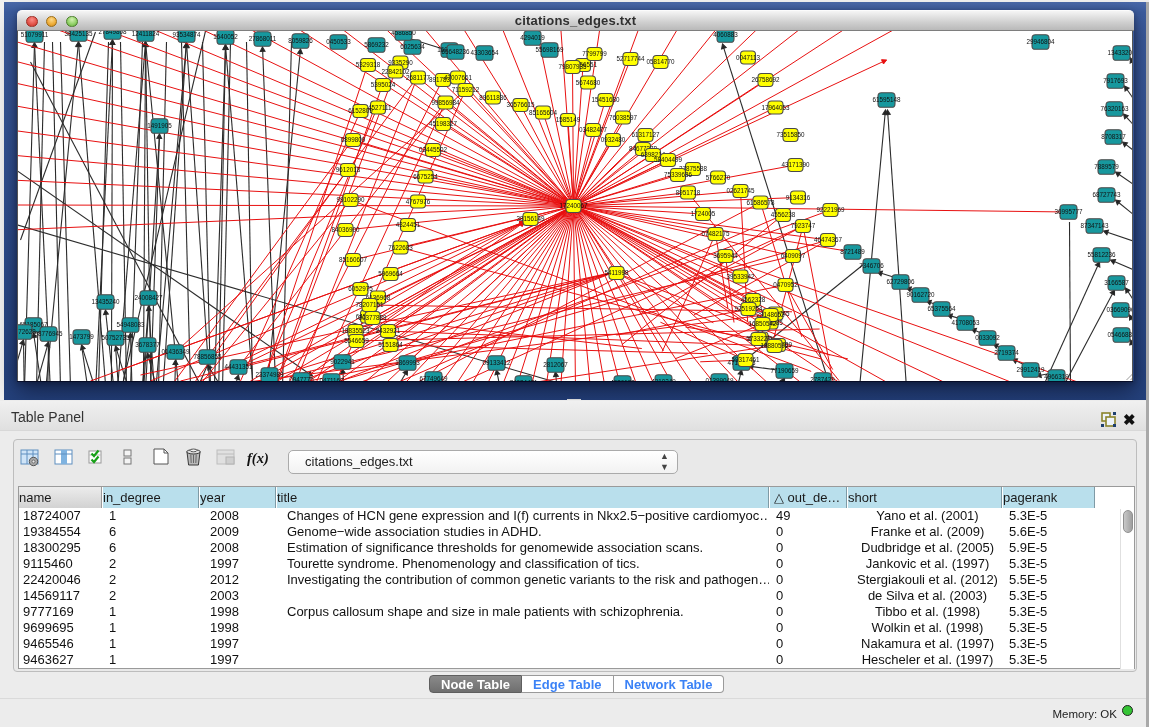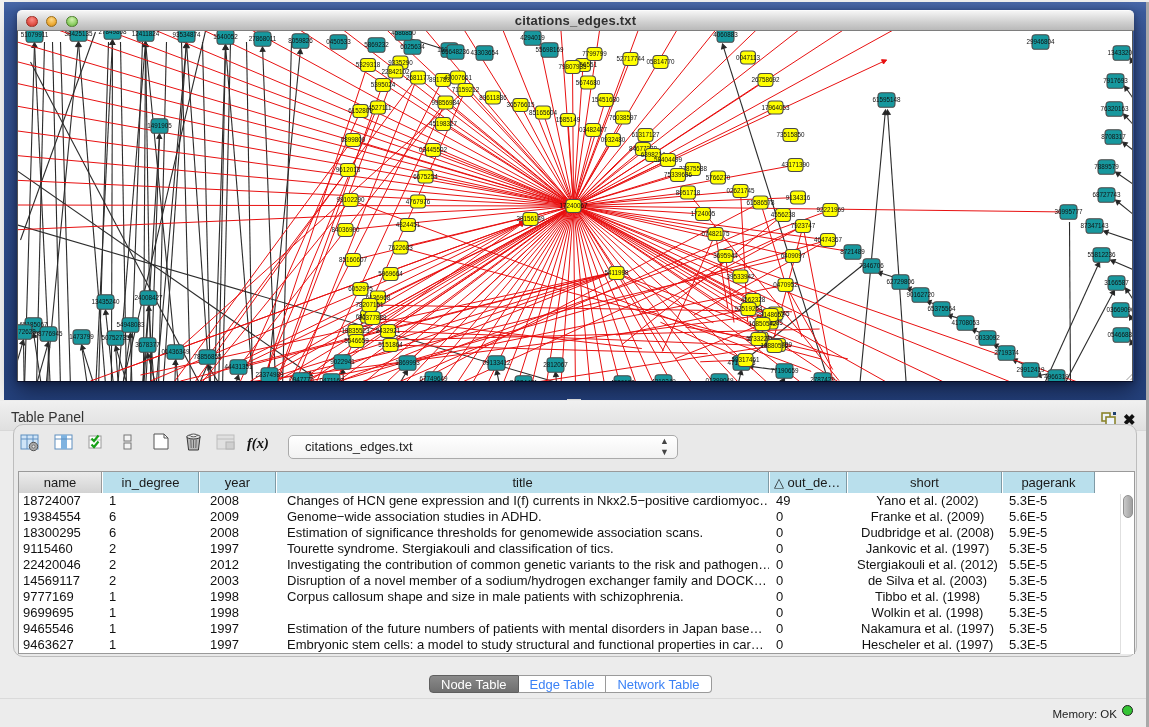--- a/index.html
+++ b/index.html
@@ -13,41 +13,41 @@
 .tl{position:absolute;top:5.5px;width:11.5px;height:11.5px;border-radius:50%}
 #tl1{left:9.2px;background:radial-gradient(circle at 50% 30%,#fb8d88,#e4574d 55%,#c03028);border:.5px solid #9d2b22}
 #tl2{left:28.7px;background:radial-gradient(circle at 50% 30%,#fbd88a,#f0b03c 55%,#d08a1e);border:.5px solid #9c6c14}
 #tl3{left:49.1px;background:radial-gradient(circle at 50% 30%,#d2f0b2,#94d36a 55%,#5da93a);border:.5px solid #4a7d2a}
 #canvas{position:absolute;left:0;top:21px;width:1116px;height:350px;background:#fff;overflow:hidden;border-left:.5px solid #555;border-right:.5px solid #555;box-shadow:0 1px 0 rgba(0,0,20,.6)}
 #tablepanel{position:absolute;left:0;top:400px;width:1146px;height:327px;background:#ececec}
 #tphead{position:absolute;left:0;top:1px;width:100%;height:30px;background:linear-gradient(#f0f0f0,#e0e0e0);border-bottom:1px solid #d8d8d8}
 #tptitle{position:absolute;left:11px;top:8px;font-size:14px;color:#333}
 #float-ic{position:absolute;left:1101px;top:11px;width:15px;height:15px}
 #close-ic{position:absolute;left:1123px;top:10px;font-size:15px;font-weight:bold;color:#111}
-#inner{position:absolute;left:13px;top:24px;width:1124px;height:233px;background:#e9e9e9;border:1px solid #bdbdbd;border-radius:10px}
+#inner{position:absolute;left:13px;top:39px;width:1124px;height:233px;background:#e9e9e9;border:1px solid #bdbdbd;border-radius:4px}
 #toolbar{position:absolute;left:0;top:0;width:100%;height:44px}
 #combo{position:absolute;left:274px;top:10px;width:390px;height:24px;background:linear-gradient(#fff,#f2f2f2);border:1px solid #aaa;border-radius:5px;font-size:13px;color:#222;line-height:22px;padding-left:16px}
 #combo .arr{position:absolute;right:8px;top:0;font-size:9px;color:#444;line-height:11px}
 #tbl{position:absolute;left:4px;top:46px;width:1117px;height:183px;background:#fff;border:1px solid #9a9a9a}
 #thead{position:absolute;left:0;top:0;width:100%;height:21px;background:#fff;font-size:13px;color:#1a1a1a}
-#thead .th{position:absolute;top:0;height:21px;line-height:21px;text-align:center;border-right:1px solid #7f9aa5;background:#b9dfec}
+#thead .th{position:absolute;top:0;height:21px;line-height:21px;text-align:left;border-right:1px solid #7f9aa5;background:#b9dfec}
 #thead .g{background:linear-gradient(#ececec,#d2d2d2);border-right:1px solid #9a9a9a}
 #tbody{position:absolute;left:0;top:21px;width:100%;font-size:13px;color:#111}
 .tr{position:relative;height:16px;line-height:16px;white-space:nowrap}
 .tr div{position:absolute;top:0;height:16px;overflow:hidden}
 .c0{left:4px;width:80px}
 .c1{left:90px;width:93px}
 .c2{left:191px;width:73px}
 .c3{left:268px;width:482px}
 .c4{left:757px;width:74px}
 .c5{left:831px;width:155px;text-align:center}
 .c6{left:990px;width:99px}
 #vsb{position:absolute;right:0;top:22px;width:14px;height:160px;background:#fff;border-left:1px solid #e0e0e0}
 #vsb .thumb{position:absolute;left:2px;top:1px;width:10px;height:23px;border-radius:5px;background:linear-gradient(90deg,#c9c9c9,#9f9f9f);border:1px solid #909090}
-#tabs{position:absolute;left:429px;top:275px;height:14px;font-size:13px;font-weight:normal}
+#tabs{position:absolute;left:429px;top:275px;height:14px;font-size:13px;font-weight:bold}
 .tab{float:left;height:18px;line-height:18px;padding:0 11px;background:#fff;border:1px solid #9a9a9a;border-left:none;color:#3b82f6}
 .tab.sel{background:linear-gradient(#8a8a8a,#6f6f6f);color:#fff;border:1px solid #5f5f5f;border-radius:4px 0 0 4px}
 .tab.last{border-radius:0 4px 4px 0}
 #status{position:absolute;left:0;top:298px;width:1146px;height:40px;border-top:1px solid #dadada}
 #mem{position:absolute;right:29px;top:9px;font-size:11.5px;color:#222}
 #memdot{position:absolute;right:13px;top:6px;width:11px;height:11px;border-radius:50%;background:#35c435;border:1.2px solid #222}
 </style></head>
 <body>
 <div id="root">
 <div id="topstrip"></div>
@@ -918,64 +918,63 @@
         <div class="th" style="left:829px;width:154px">short</div>
         <div class="th" style="left:984px;width:92px">pagerank</div>
       </div>
       <div id="tbody">
             <div class="tr">
               <div class="c0">18724007</div>
               <div class="c1">1</div>
               <div class="c2">2008</div>
               <div class="c3">Changes of HCN gene expression and I(f) currents in Nkx2.5−positive cardiomyoc…</div>
               <div class="c4">49</div>
-              <div class="c5">Yano et al. (2002)</div>
+              <div class="c5">Yano et al. (2001)</div>
               <div class="c6">5.3E-5</div>
             </div>
             <div class="tr">
               <div class="c0">19384554</div>
               <div class="c1">6</div>
               <div class="c2">2009</div>
               <div class="c3">Genome−wide association studies in ADHD.</div>
               <div class="c4">0</div>
               <div class="c5">Franke et al. (2009)</div>
               <div class="c6">5.6E-5</div>
             </div>
             <div class="tr">
               <div class="c0">18300295</div>
               <div class="c1">6</div>
               <div class="c2">2008</div>
               <div class="c3">Estimation of significance thresholds for genomewide association scans.</div>
               <div class="c4">0</div>
-              <div class="c5">Dudbridge et al. (2008)</div>
+              <div class="c5">Dudbridge et al. (2005)</div>
               <div class="c6">5.9E-5</div>
             </div>
             <div class="tr">
               <div class="c0">9115460</div>
               <div class="c1">2</div>
               <div class="c2">1997</div>
-              <div class="c3">Tourette syndrome. Stergiakouli and classification of tics.</div>
+              <div class="c3">Tourette syndrome. Phenomenology and classification of tics.</div>
               <div class="c4">0</div>
               <div class="c5">Jankovic et al. (1997)</div>
               <div class="c6">5.3E-5</div>
             </div>
             <div class="tr">
               <div class="c0">22420046</div>
               <div class="c1">2</div>
               <div class="c2">2012</div>
               <div class="c3">Investigating the contribution of common genetic variants to the risk and pathogen…</div>
               <div class="c4">0</div>
               <div class="c5">Stergiakouli et al. (2012)</div>
               <div class="c6">5.5E-5</div>
             </div>
             <div class="tr">
               <div class="c0">14569117</div>
               <div class="c1">2</div>
               <div class="c2">2003</div>
-              <div class="c3">Disruption of a novel member of a sodium/hydrogen exchanger family and DOCK…</div>
               <div class="c4">0</div>
               <div class="c5">de Silva et al. (2003)</div>
               <div class="c6">5.3E-5</div>
             </div>
             <div class="tr">
               <div class="c0">9777169</div>
               <div class="c1">1</div>
               <div class="c2">1998</div>
               <div class="c3">Corpus callosum shape and size in male patients with schizophrenia.</div>
               <div class="c4">0</div>
@@ -987,30 +986,28 @@
               <div class="c1">1</div>
               <div class="c2">1998</div>
               <div class="c4">0</div>
               <div class="c5">Wolkin et al. (1998)</div>
               <div class="c6">5.3E-5</div>
             </div>
             <div class="tr">
               <div class="c0">9465546</div>
               <div class="c1">1</div>
               <div class="c2">1997</div>
-              <div class="c3">Estimation of the future numbers of patients with mental disorders in Japan base…</div>
               <div class="c4">0</div>
               <div class="c5">Nakamura et al. (1997)</div>
               <div class="c6">5.3E-5</div>
             </div>
             <div class="tr">
               <div class="c0">9463627</div>
               <div class="c1">1</div>
               <div class="c2">1997</div>
-              <div class="c3">Embryonic stem cells: a model to study structural and functional properties in car…</div>
               <div class="c4">0</div>
               <div class="c5">Hescheler et al. (1997)</div>
               <div class="c6">5.3E-5</div>
             </div>
           </div>
       <div id="vsb">
             <div class="thumb"></div>
           </div>
     </div>
   </div>

